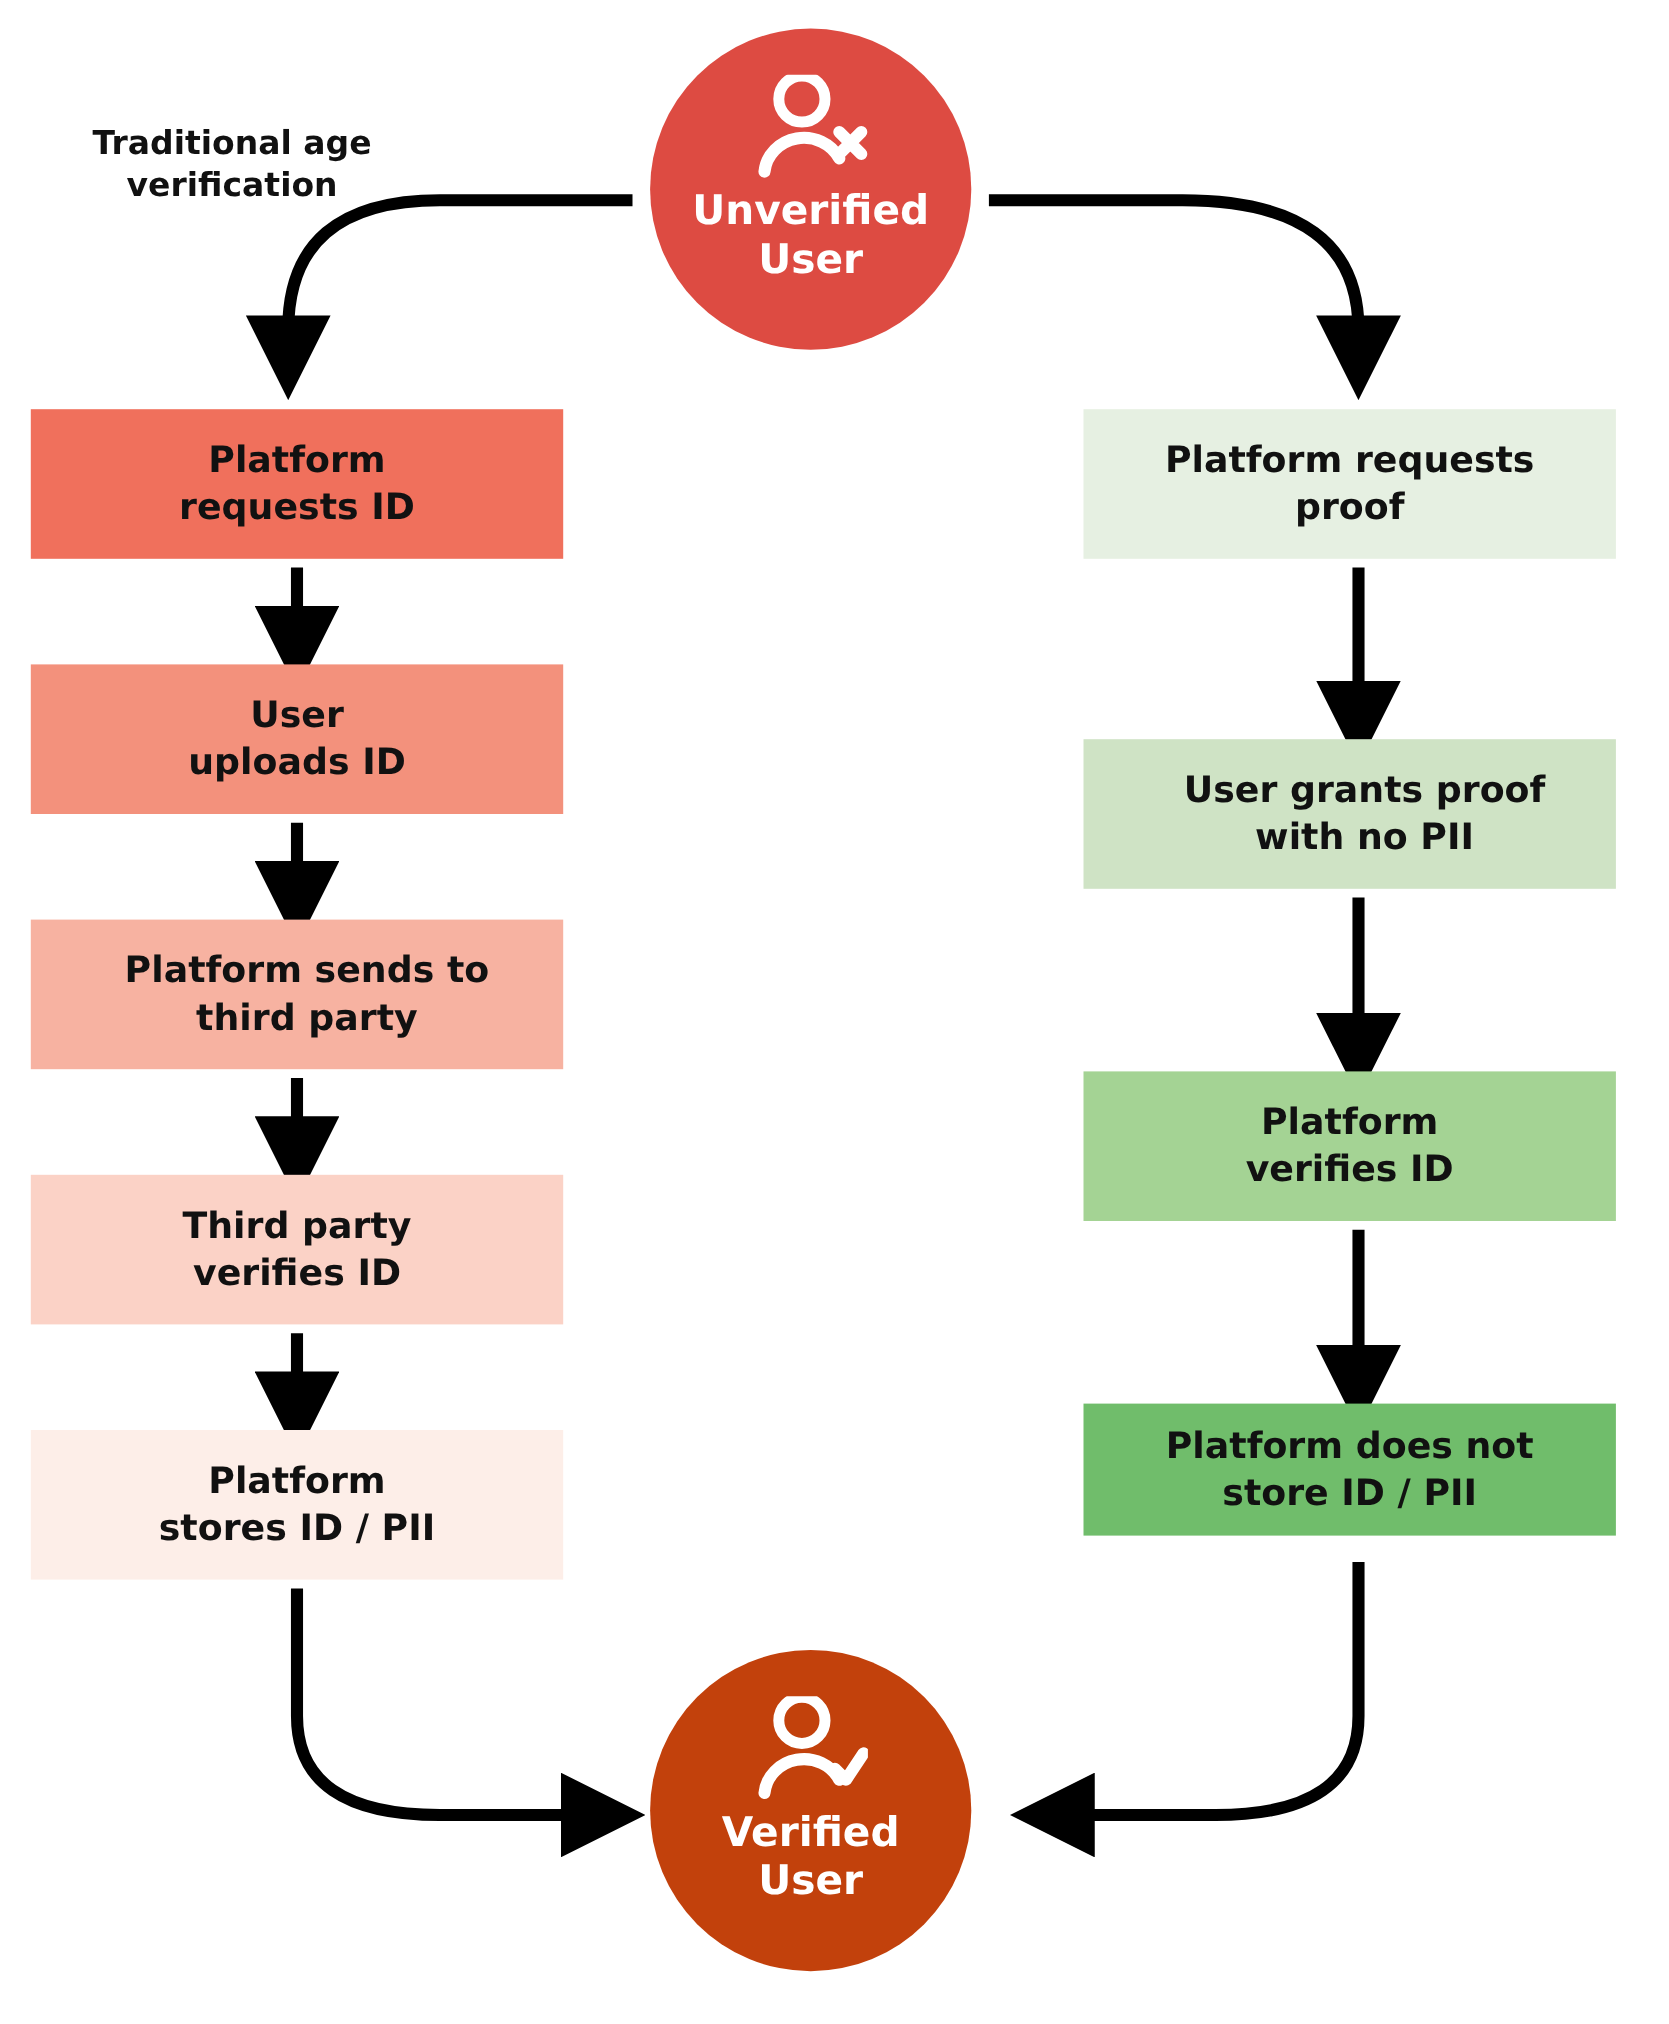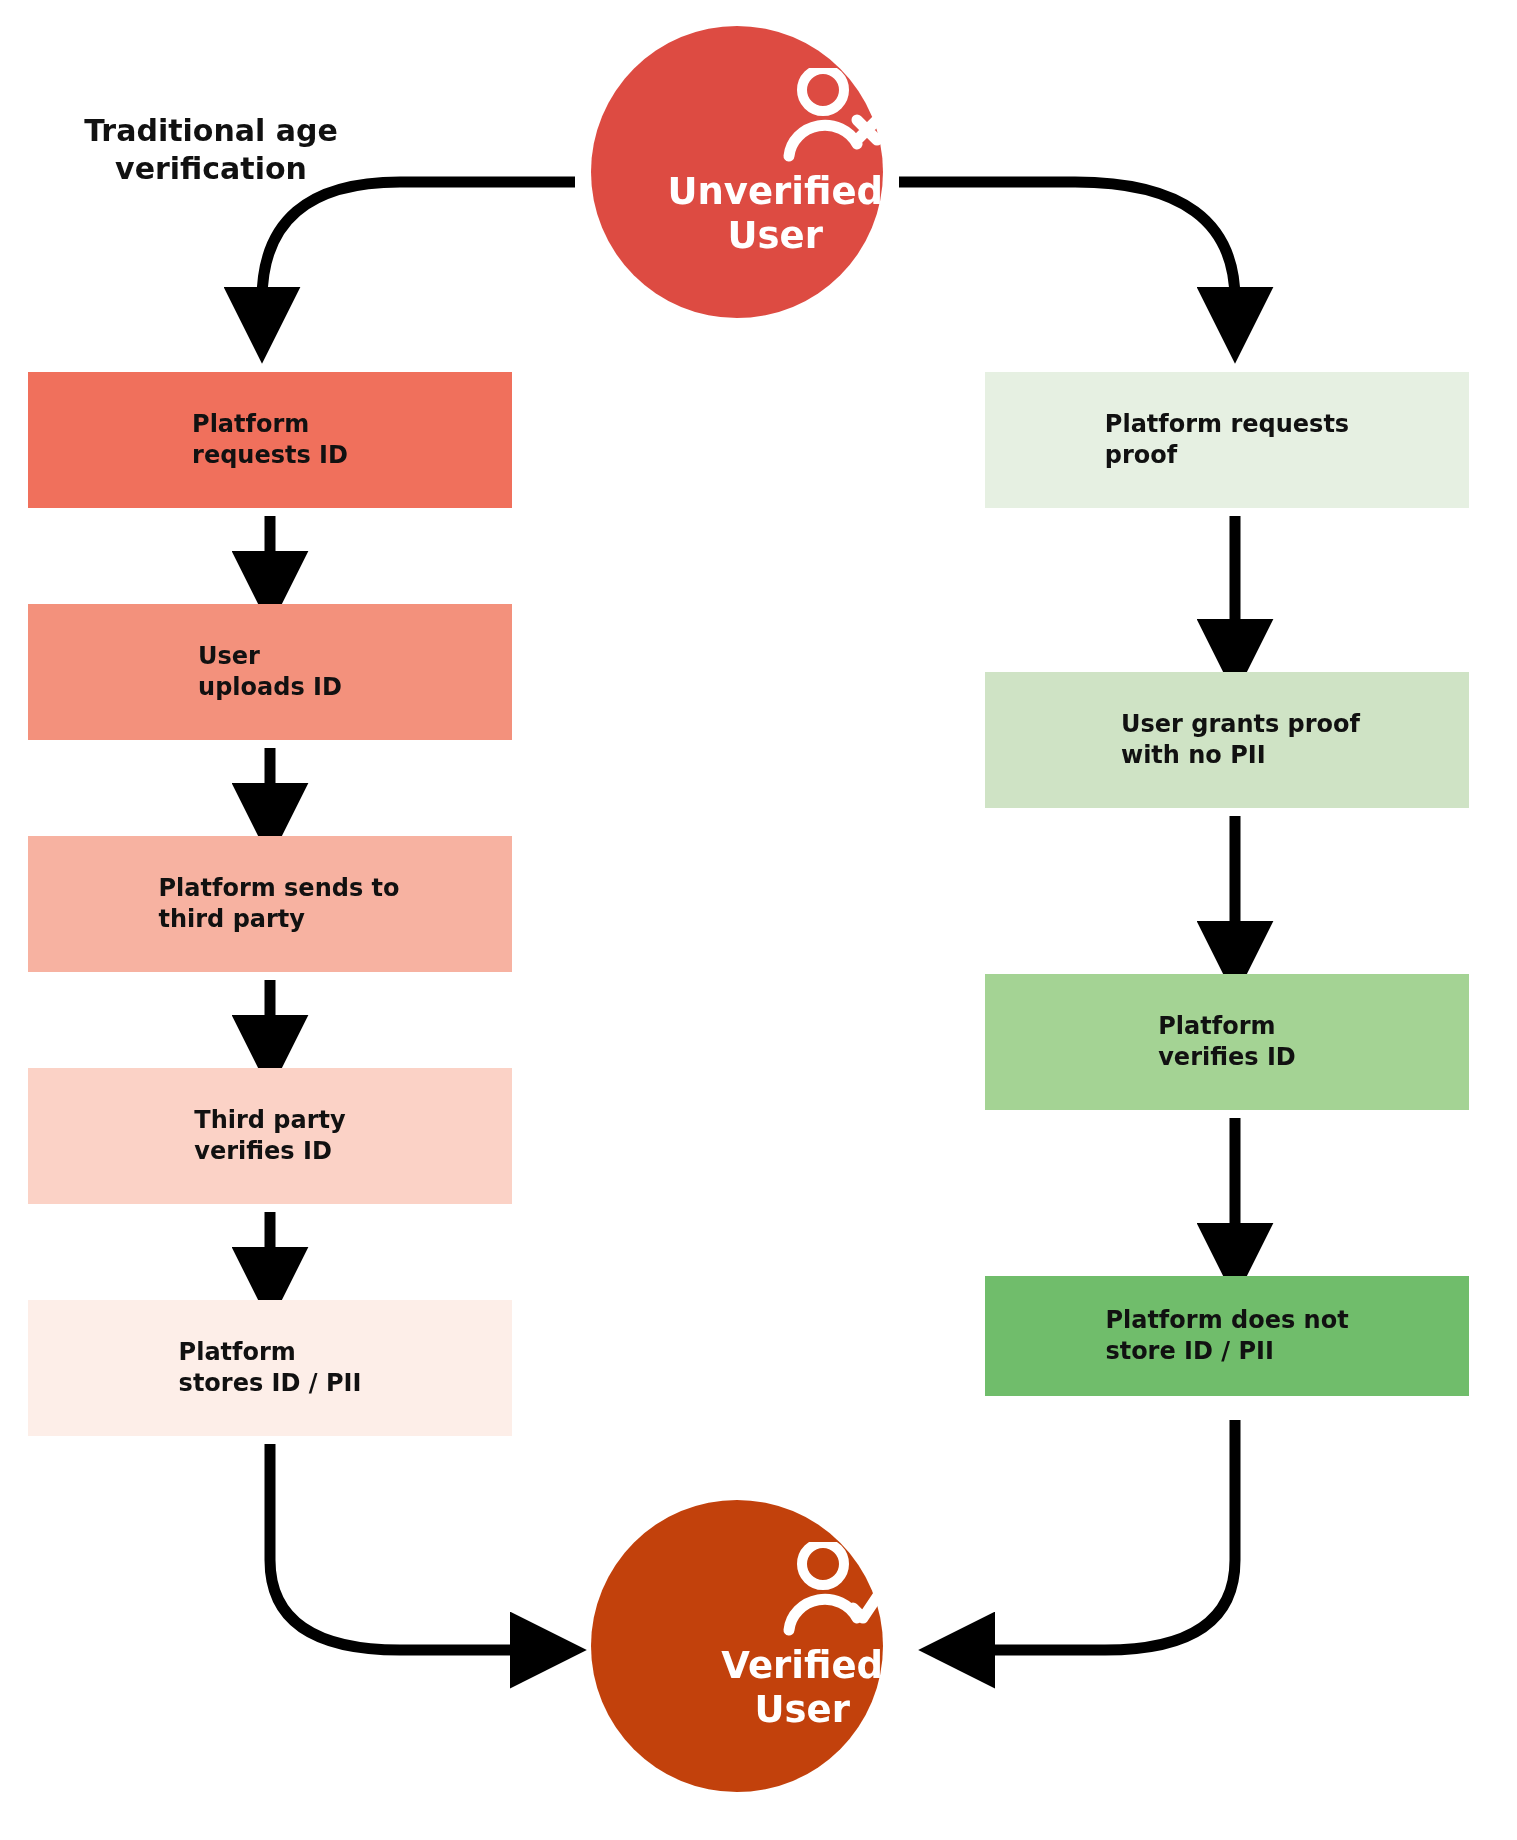--- a/index.html
+++ b/index.html
@@ -42,21 +42,21 @@
   }
   #heading-left  { left: 46px;  top: 112px; width: 330px; }
   #heading-right { left: 1140px; top: 112px; width: 330px; }
 
   
   .circle {
     position: absolute;
     border-radius: 50%;
     display: flex;
     flex-direction: column;
-    align-items: flex-end;
+    align-items: center;
     justify-content: flex-start;
     color: #ffffff;
     text-align: center;
   }
   #circle-unverified {
     left: 591px;
     top: 26px;
     width: 292px;
     height: 292px;
     background: #dd4b42;
@@ -80,21 +80,22 @@
     line-height: 1.18;
     white-space: pre-line;
   }
 
   
   .box {
     position: absolute;
     display: flex;
     align-items: center;
     justify-content: center;
-    font-size: 24px;
+    text-align: center;
+    font-size: 33px;
     font-weight: bold;
     color: #111111;
     line-height: 1.3;
     white-space: pre-line;
     box-sizing: border-box;
     padding: 4px 10px;
   }
   .box.left  { left: 28px;  width: 484px; }
   .box.right { left: 985px; width: 484px; }
 </style>

